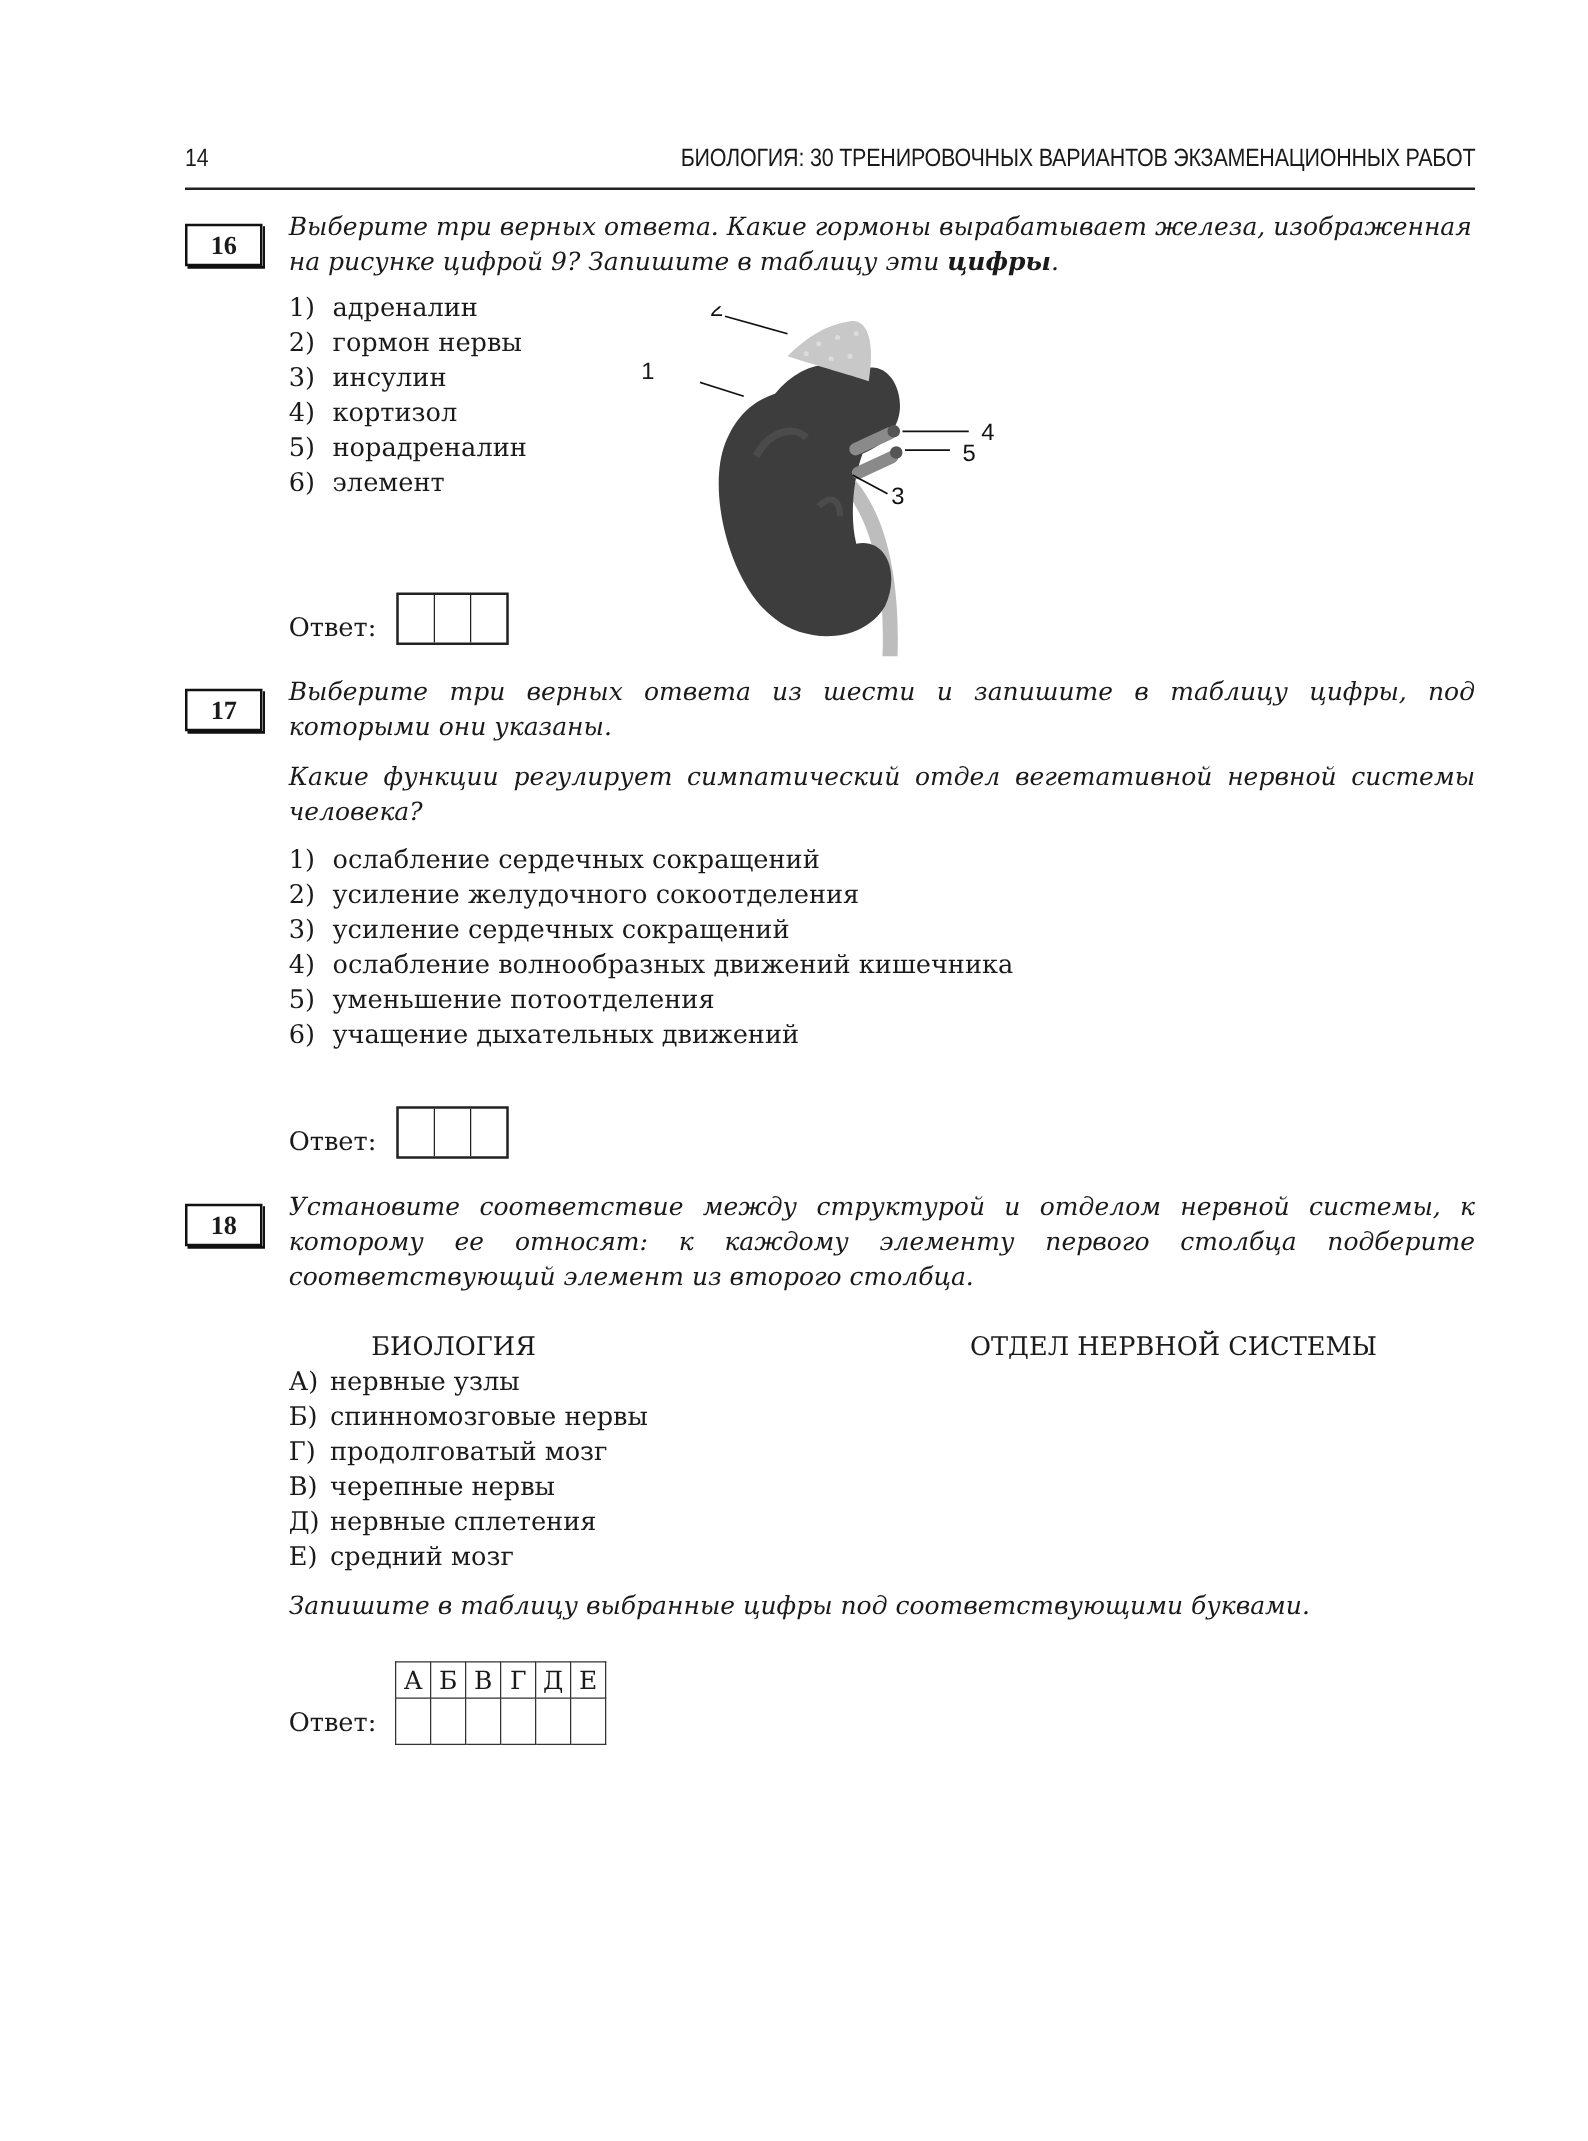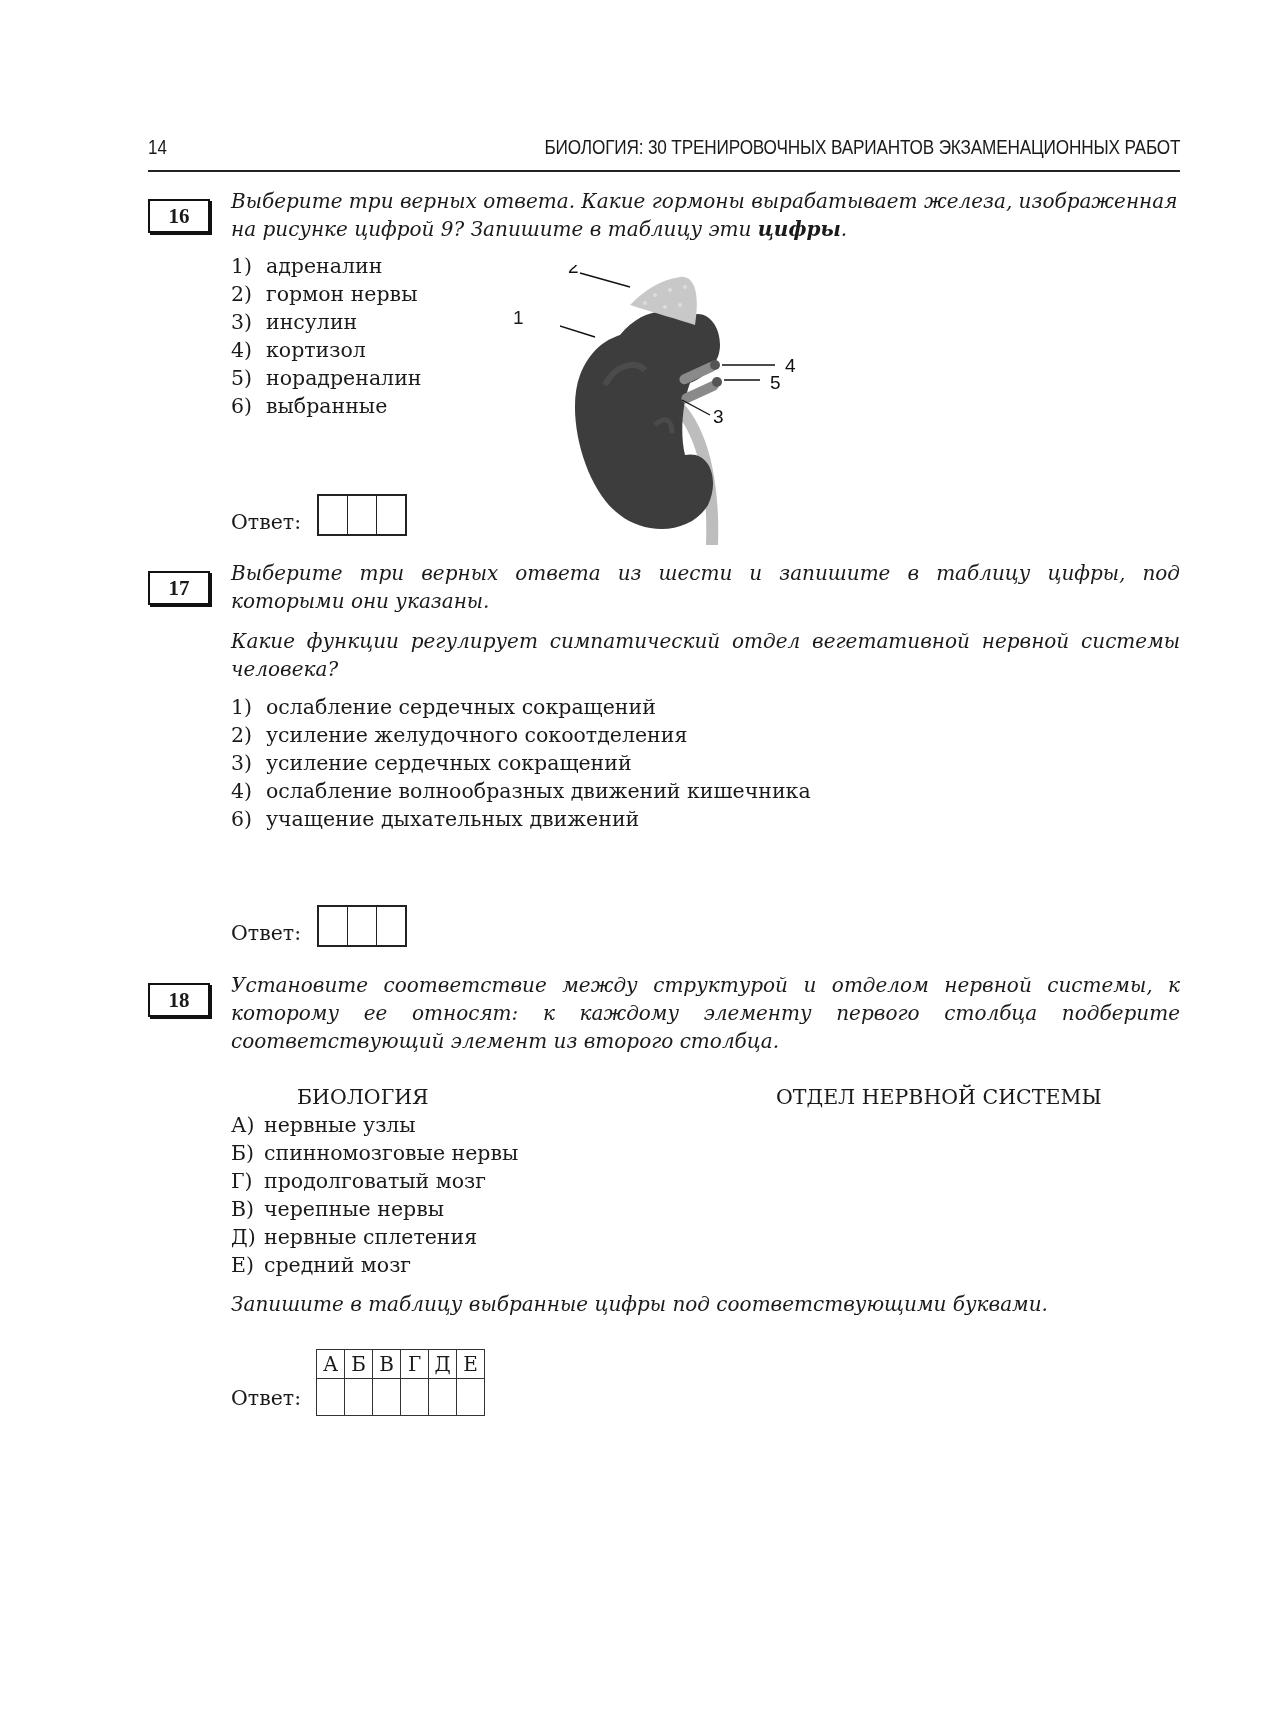--- a/index.html
+++ b/index.html
@@ -1,18 +1,18 @@
 <!DOCTYPE html>
 <html><head>
 <meta charset="utf-8">
 <style>
   html, body { margin: 0; padding: 0; background: #ffffff; }
   body { width: 1270px; height: 1713px; position: relative; overflow: hidden;
          font-family: "DejaVu Serif", "Liberation Serif", serif; color: #1a1a1a; }
-  .page { position: absolute; left: 0; top: 0; width: 1270px; height: 1285px; margin-top: 20px; }
+  .page { position: absolute; left: 0; top: 0; width: 1270px; height: 1285px; }
 
   .header { position: absolute; left: 148px; top: 110px; width: 1032px; height: 40px;
             border-bottom: 2px solid #222; }
   .header .page-num { position: absolute; left: 0; top: 6px; font-family: "Liberation Sans", sans-serif;
             font-size: 20px; transform: scaleX(0.85); transform-origin: left; }
   .header .running-title { position: absolute; right: 0; top: 6px; font-family: "Liberation Sans", sans-serif;
             font-size: 20px; letter-spacing: -0.2px; transform: scaleX(0.86); transform-origin: right; white-space: nowrap; }
 
   .task { position: absolute; left: 148px; width: 1032px; }
   .task-num { position: absolute; left: 0; top: 0; width: 58px; height: 30px; border: 2px solid #111;
@@ -56,21 +56,21 @@
       <p class="p">
         <span>Выберите три верных ответа. Какие гормоны вырабатывает железа, изображенная</span><br>
         <span>на рисунке цифрой 9? Запишите в таблицу эти </span><b>цифры</b><span>.</span>
       </p>
       <ul class="options" style="margin-top:9px;">
         <li><span class="n">1)</span><span>адреналин</span></li>
         <li><span class="n">2)</span><span>гормон нервы</span></li>
         <li><span class="n">3)</span><span>инсулин</span></li>
         <li><span class="n">4)</span><span>кортизол</span></li>
         <li><span class="n">5)</span><span>норадреналин</span></li>
-        <li><span class="n">6)</span><span>выбранные</span></li>
+        <li><span class="n">6)</span><span>элемент</span></li>
       </ul>
     </div>
   </div>
   <div class="answer" style="left:231px; top:474px;">
     <span class="lbl">Ответ:</span>
     <div class="cells">
       <div class="cell"></div>
       <div class="cell"></div>
       <div class="cell"></div>
     </div>
@@ -118,20 +118,21 @@
   <div class="task" style="top:551px;">
     <div class="task-num">17</div>
     <div class="task-body" style="top:-12px;">
       <p class="p">Выберите три верных ответа из шести и запишите в таблицу цифры, под которыми они указаны.</p>
       <p class="p" style="margin-top:12px;">Какие функции регулирует симпатический отдел вегетативной нервной системы человека?</p>
       <ul class="options" style="margin-top:10px;">
         <li><span class="n">1)</span><span>ослабление сердечных сокращений</span></li>
         <li><span class="n">2)</span><span>усиление желудочного сокоотделения</span></li>
         <li><span class="n">3)</span><span>усиление сердечных сокращений</span></li>
         <li><span class="n">4)</span><span>ослабление волнообразных движений кишечника</span></li>
+        <li><span class="n">5)</span><span>уменьшение потоотделения</span></li>
         <li><span class="n">6)</span><span>учащение дыхательных движений</span></li>
       </ul>
     </div>
   </div>
   <div class="answer" style="left:231px; top:885px;">
     <span class="lbl">Ответ:</span>
     <div class="cells">
       <div class="cell"></div>
       <div class="cell"></div>
       <div class="cell"></div>

